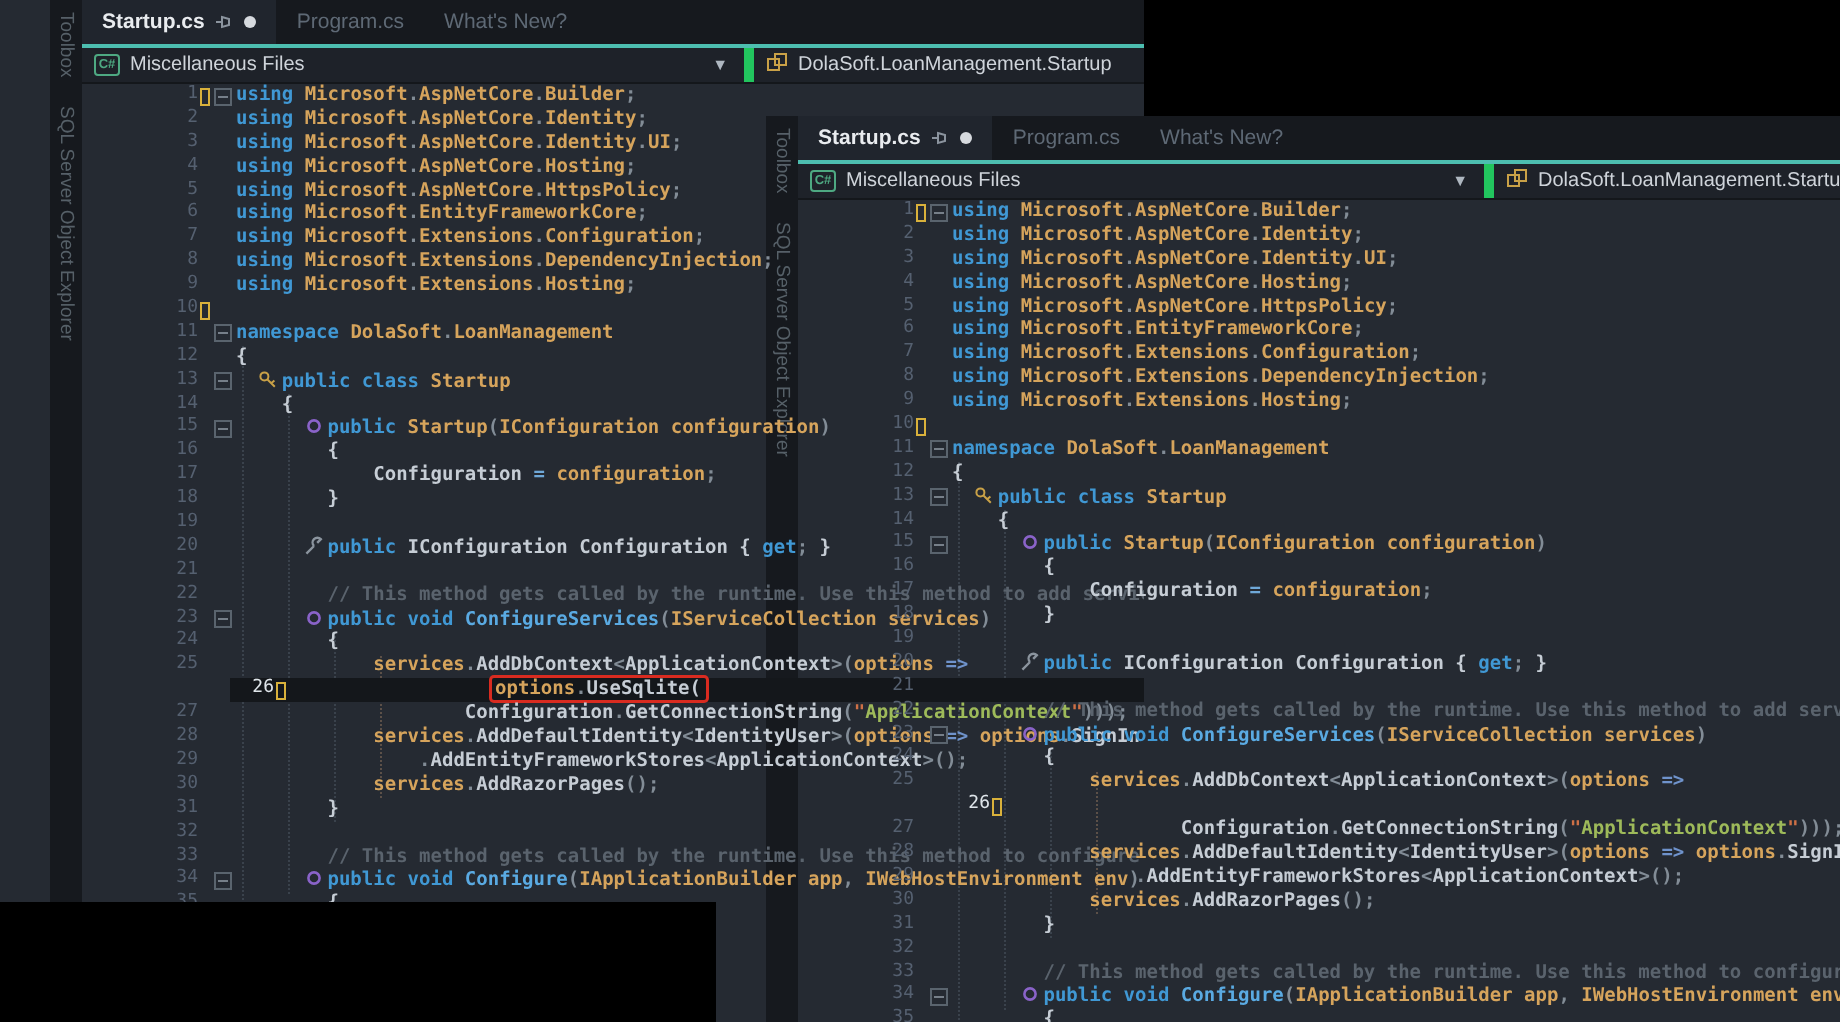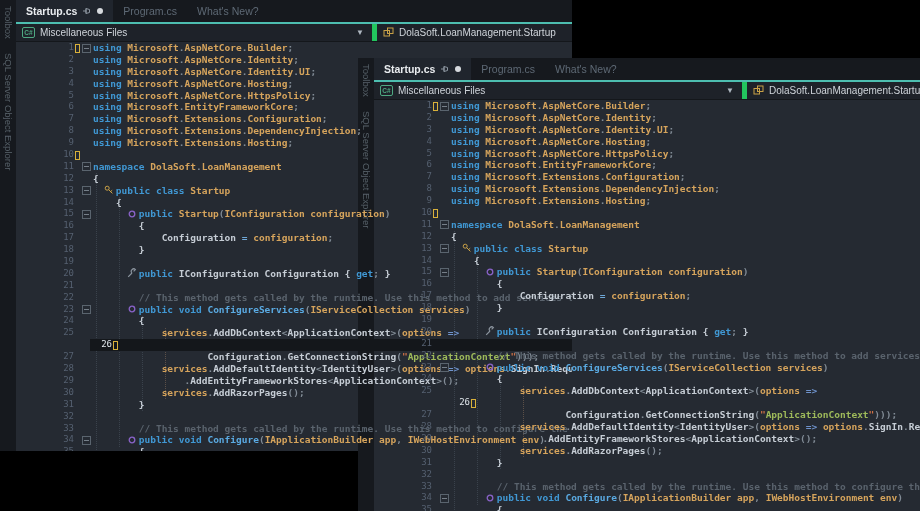--- a/index.html
+++ b/index.html
@@ -8,21 +8,21 @@
     --method_blue:#5aaae2; --comment:#5a636d; --string_green:#9eba5a; --quote_red:#ce7046;
     --arrow:#6f93cc; --operator:#6fa8d8; --line_number:#556070; --line_number_active:#dfe5ea;
     --current_line_bg:#14171b; --red_box:#d92b20; --bracket_yellow:#d9b13b;
     --tab_active_text:#e9ecef; --tab_inactive_text:#5e6975; --strip_text:#566068;
     --glyph_purple:#8a63c9; --glyph_gold:#c9a147; --glyph_gray:#8b949e; --csharp_icon:#4ea982;
     --guide:#3a424c; --guide_hot:#5c5048; --fold_border:#5a646e;
   }
   *{margin:0;padding:0;box-sizing:border-box;}
   html,body{width:920px;height:511px;overflow:hidden;}
   body{background:#000;font-family:"Liberation Sans",sans-serif;position:relative;}
-  .vswin{position:absolute;display:flex;background:var(--editor_bg);overflow:hidden;}
+  .vswin{position:absolute;display:flex;background:var(--editor_bg);overflow:hidden;padding-left:25px;}
   .vswin.left{left:0;top:0;width:572px;height:451px;}
   .vswin.right{left:358px;top:58px;width:562px;height:453px;}
   .strip{width:16px;background:var(--chrome_bg);flex:none;display:flex;flex-direction:column;align-items:center;padding-top:6px;gap:14px;}
   .strip span{writing-mode:vertical-rl;font-size:9.5px;color:var(--strip_text);white-space:nowrap;}
   .main{flex:1;display:flex;flex-direction:column;min-width:0;}
   .tabbar{height:22px;background:var(--chrome_bg);display:flex;align-items:stretch;flex:none;}
   .tab{display:flex;align-items:center;padding:0 10px;font-size:10.5px;color:var(--tab_inactive_text);gap:5px;cursor:default;}
   .tab.active{background:#20252d;color:var(--tab_active_text);font-weight:bold;}
   .dot{width:6px;height:6px;border-radius:50%;background:#d6dade;flex:none;}
   .pin{display:inline-flex;flex:none;}
@@ -128,21 +128,21 @@
         <div class="cl"><span class="ln">20</span><span class="mf"></span><span class="ct"><span class="i">      </span><span class="gly"><svg width="10" height="10" viewBox="0 0 10 10">
                 <path d="M1.2 8.8 L5 5 M5 5 a2.4 2.4 0 1 1 3.4-3.4 L6.6 3.4 L6.6 3.4" stroke="#8b949e" fill="none" stroke-width="1.2"></path>
               </svg></span><span class="k">public</span><span class="i"> </span><span class="w">IConfiguration Configuration</span><span class="i"> </span><span class="w">{</span><span class="i"> </span><span class="k">get</span><span class="p">;</span><span class="i"> </span><span class="w">}</span></span></div>
         <div class="cl"><span class="ln">21</span><span class="mf"></span><span class="ct"></span></div>
         <div class="cl"><span class="ln">22</span><span class="mf"></span><span class="ct"><span class="i">        </span><span class="c">// This method gets called by the runtime. Use this method to add services t</span></span></div>
         <div class="cl"><span class="ln">23</span><span class="mf"><span class="fold"></span></span><span class="ct"><span class="i">      </span><span class="gly"><svg width="10" height="10" viewBox="0 0 10 10">
                 <circle cx="5" cy="5" r="2.8" fill="none" stroke="#8a63c9" stroke-width="1.3"></circle>
               </svg></span><span class="k">public</span><span class="i"> </span><span class="k">void</span><span class="i"> </span><span class="m">ConfigureServices</span><span class="p">(</span><span class="t">IServiceCollection services</span><span class="p">)</span></span></div>
         <div class="cl"><span class="ln">24</span><span class="mf"></span><span class="ct"><span class="i">        </span><span class="w">{</span></span></div>
         <div class="cl"><span class="ln">25</span><span class="mf"></span><span class="ct"><span class="i">            </span><span class="t">services</span><span class="p">.</span><span class="w">AddDbContext</span><span class="p">&lt;</span><span class="w">ApplicationContext</span><span class="p">&gt;(</span><span class="t">options</span><span class="i"> </span><span class="a">=&gt;</span></span></div>
-        <div class="cl cur"><span class="ln hot">26</span><span class="mf"><span class="ybr"></span></span></div>
+        <div class="cl cur"><span class="ln hot">26</span><span class="mf"><span class="ybr"></span></span><span class="ct"><span class="i">                </span><span class="redbox"><span class="t">options</span><span class="p">.</span><span class="w">UseSqlite</span><span class="w">(</span></span></span></div>
         <div class="cl"><span class="ln">27</span><span class="mf"></span><span class="ct"><span class="i">                    </span><span class="w">Configuration</span><span class="p">.</span><span class="w">GetConnectionString</span><span class="p">(</span><span class="q">"</span><span class="s">ApplicationContext</span><span class="q">"</span><span class="p">)));</span></span></div>
         <div class="cl"><span class="ln">28</span><span class="mf"></span><span class="ct"><span class="i">            </span><span class="t">services</span><span class="p">.</span><span class="w">AddDefaultIdentity</span><span class="p">&lt;</span><span class="w">IdentityUser</span><span class="p">&gt;(</span><span class="t">options</span><span class="i"> </span><span class="a">=&gt;</span><span class="i"> </span><span class="t">options</span><span class="p">.</span><span class="w">SignIn</span><span class="p">.</span><span class="w">Requ</span></span></div>
         <div class="cl"><span class="ln">29</span><span class="mf"></span><span class="ct"><span class="i">                </span><span class="p">.</span><span class="w">AddEntityFrameworkStores</span><span class="p">&lt;</span><span class="w">ApplicationContext</span><span class="p">&gt;();</span></span></div>
         <div class="cl"><span class="ln">30</span><span class="mf"></span><span class="ct"><span class="i">            </span><span class="t">services</span><span class="p">.</span><span class="w">AddRazorPages</span><span class="p">();</span></span></div>
         <div class="cl"><span class="ln">31</span><span class="mf"></span><span class="ct"><span class="i">        </span><span class="w">}</span></span></div>
         <div class="cl"><span class="ln">32</span><span class="mf"></span><span class="ct"></span></div>
         <div class="cl"><span class="ln">33</span><span class="mf"></span><span class="ct"><span class="i">        </span><span class="c">// This method gets called by the runtime. Use this method to configure the</span></span></div>
         <div class="cl"><span class="ln">34</span><span class="mf"><span class="fold"></span></span><span class="ct"><span class="i">      </span><span class="gly"><svg width="10" height="10" viewBox="0 0 10 10">
                 <circle cx="5" cy="5" r="2.8" fill="none" stroke="#8a63c9" stroke-width="1.3"></circle>
               </svg></span><span class="k">public</span><span class="i"> </span><span class="k">void</span><span class="i"> </span><span class="m">Configure</span><span class="p">(</span><span class="t">IApplicationBuilder app</span><span class="p">,</span><span class="i"> </span><span class="t">IWebHostEnvironment env</span><span class="p">)</span></span></div>

